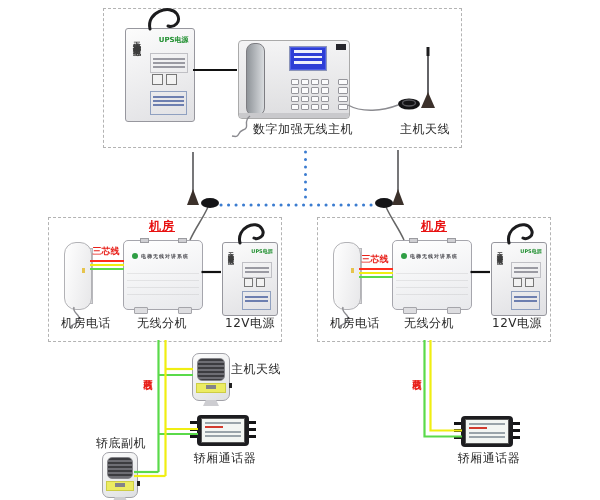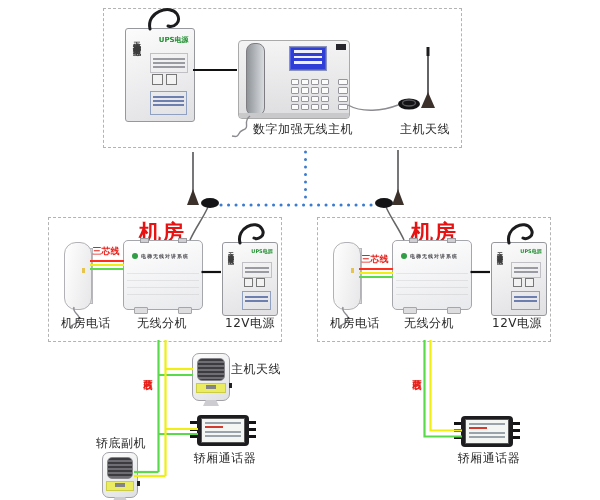--- a/index.html
+++ b/index.html
@@ -3,21 +3,21 @@
 <meta charset="utf-8">
 <style>
   html,body{margin:0;padding:0;background:#fff;}
   #canvas{position:relative;width:600px;height:500px;background:#fff;overflow:hidden;
           font-family:"DejaVu Sans","Liberation Sans",sans-serif;}
   .box{position:absolute;border:1px dashed #b3b3b3;background:#fff;}
   .cap{position:absolute;transform:translateX(-50%);font-size:12px;color:#2a2a2a;
        white-space:nowrap;font-weight:500;letter-spacing:0.5px;}
   .room-title{position:absolute;transform:translateX(-50%);color:#e81212;font-weight:bold;white-space:nowrap;}
   .t-big{font-size:20px;letter-spacing:2px;}
-  .t-mid{font-size:22px;letter-spacing:1px;}
+  .t-mid{font-size:12px;letter-spacing:1px;text-decoration:underline;}
   .wire-label{position:absolute;color:#e8201a;font-weight:bold;font-size:9px;white-space:nowrap;transform:translateX(-50%);}
   .wire-label.vert{writing-mode:vertical-rl;text-orientation:upright;transform:none;letter-spacing:1px;}
 
   
   .ups{position:absolute;background:linear-gradient(160deg,#fcfcfc,#e0e0e3);border:1px solid #97979e;border-radius:3px;}
   .ups-side{position:absolute;left:4px;top:6%;writing-mode:vertical-rl;text-orientation:upright;
             font-size:8px;font-weight:bold;color:#3d3d3d;letter-spacing:1px;}
   .ups.small .ups-side{font-size:6px;left:3px;}
   .ups-brand{position:absolute;right:8%;top:7%;font-size:7px;font-weight:bold;color:#1f8f2f;}
   .ups.small .ups-brand{font-size:5px;}

